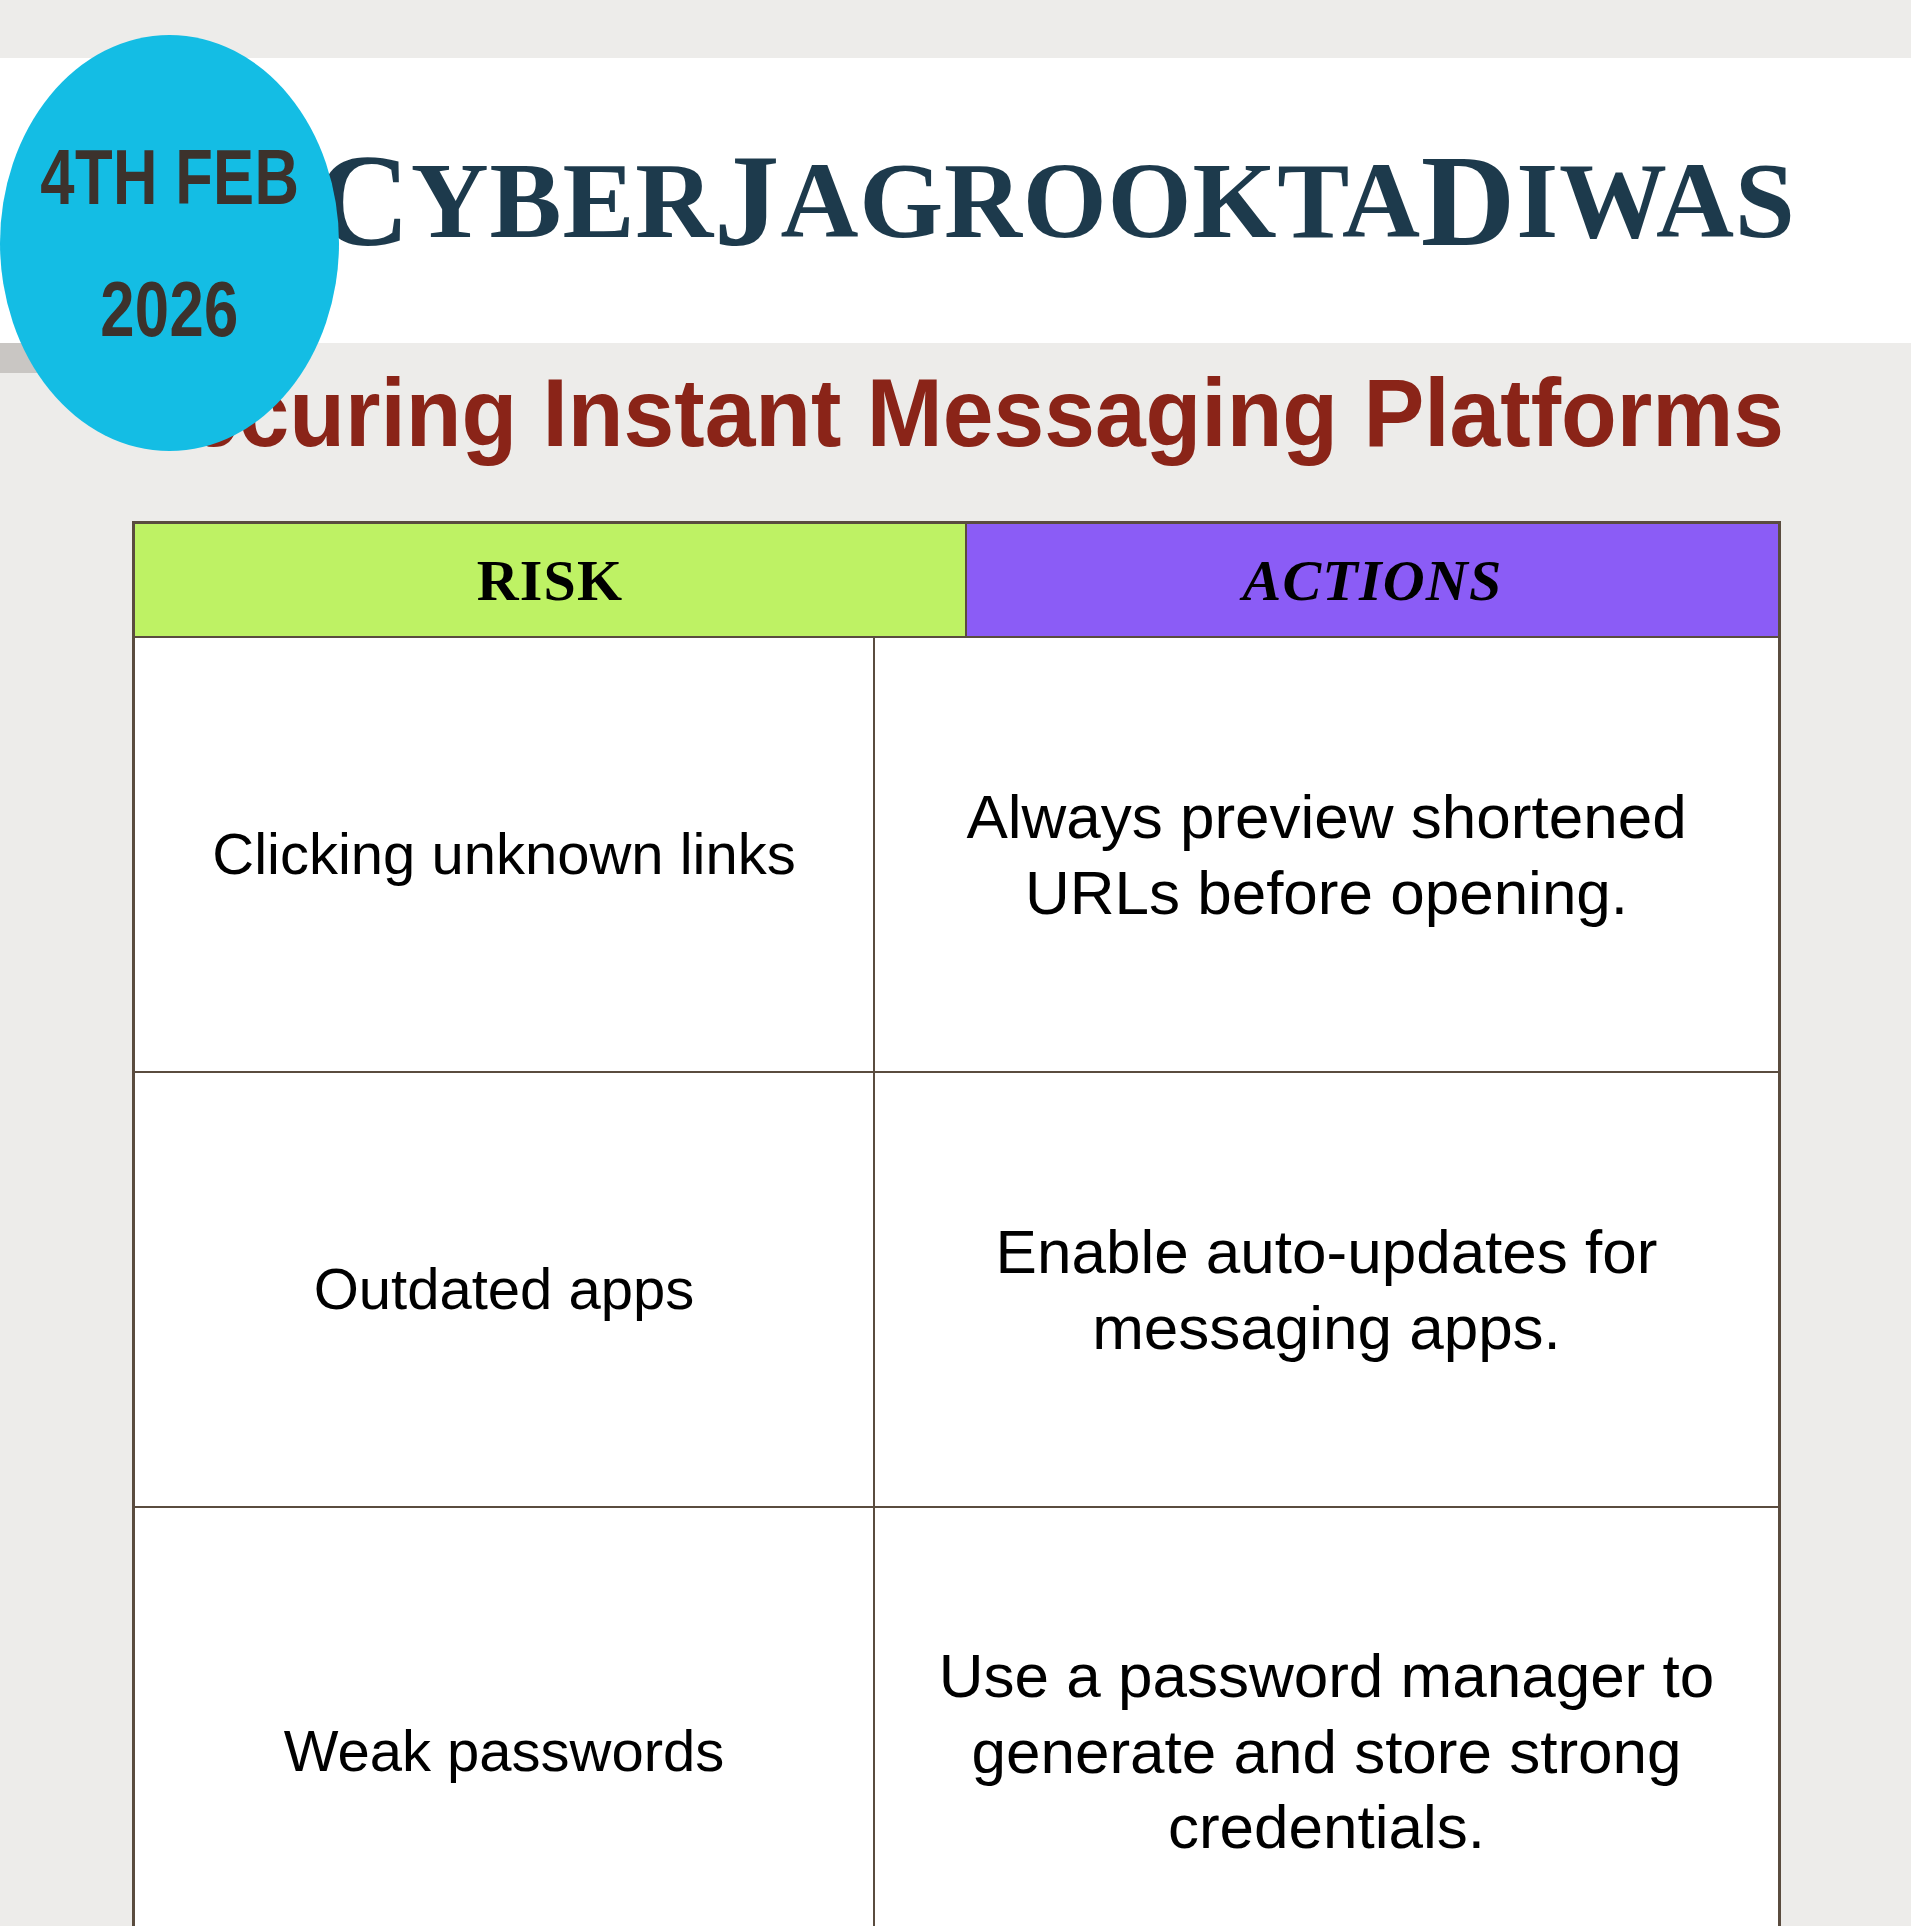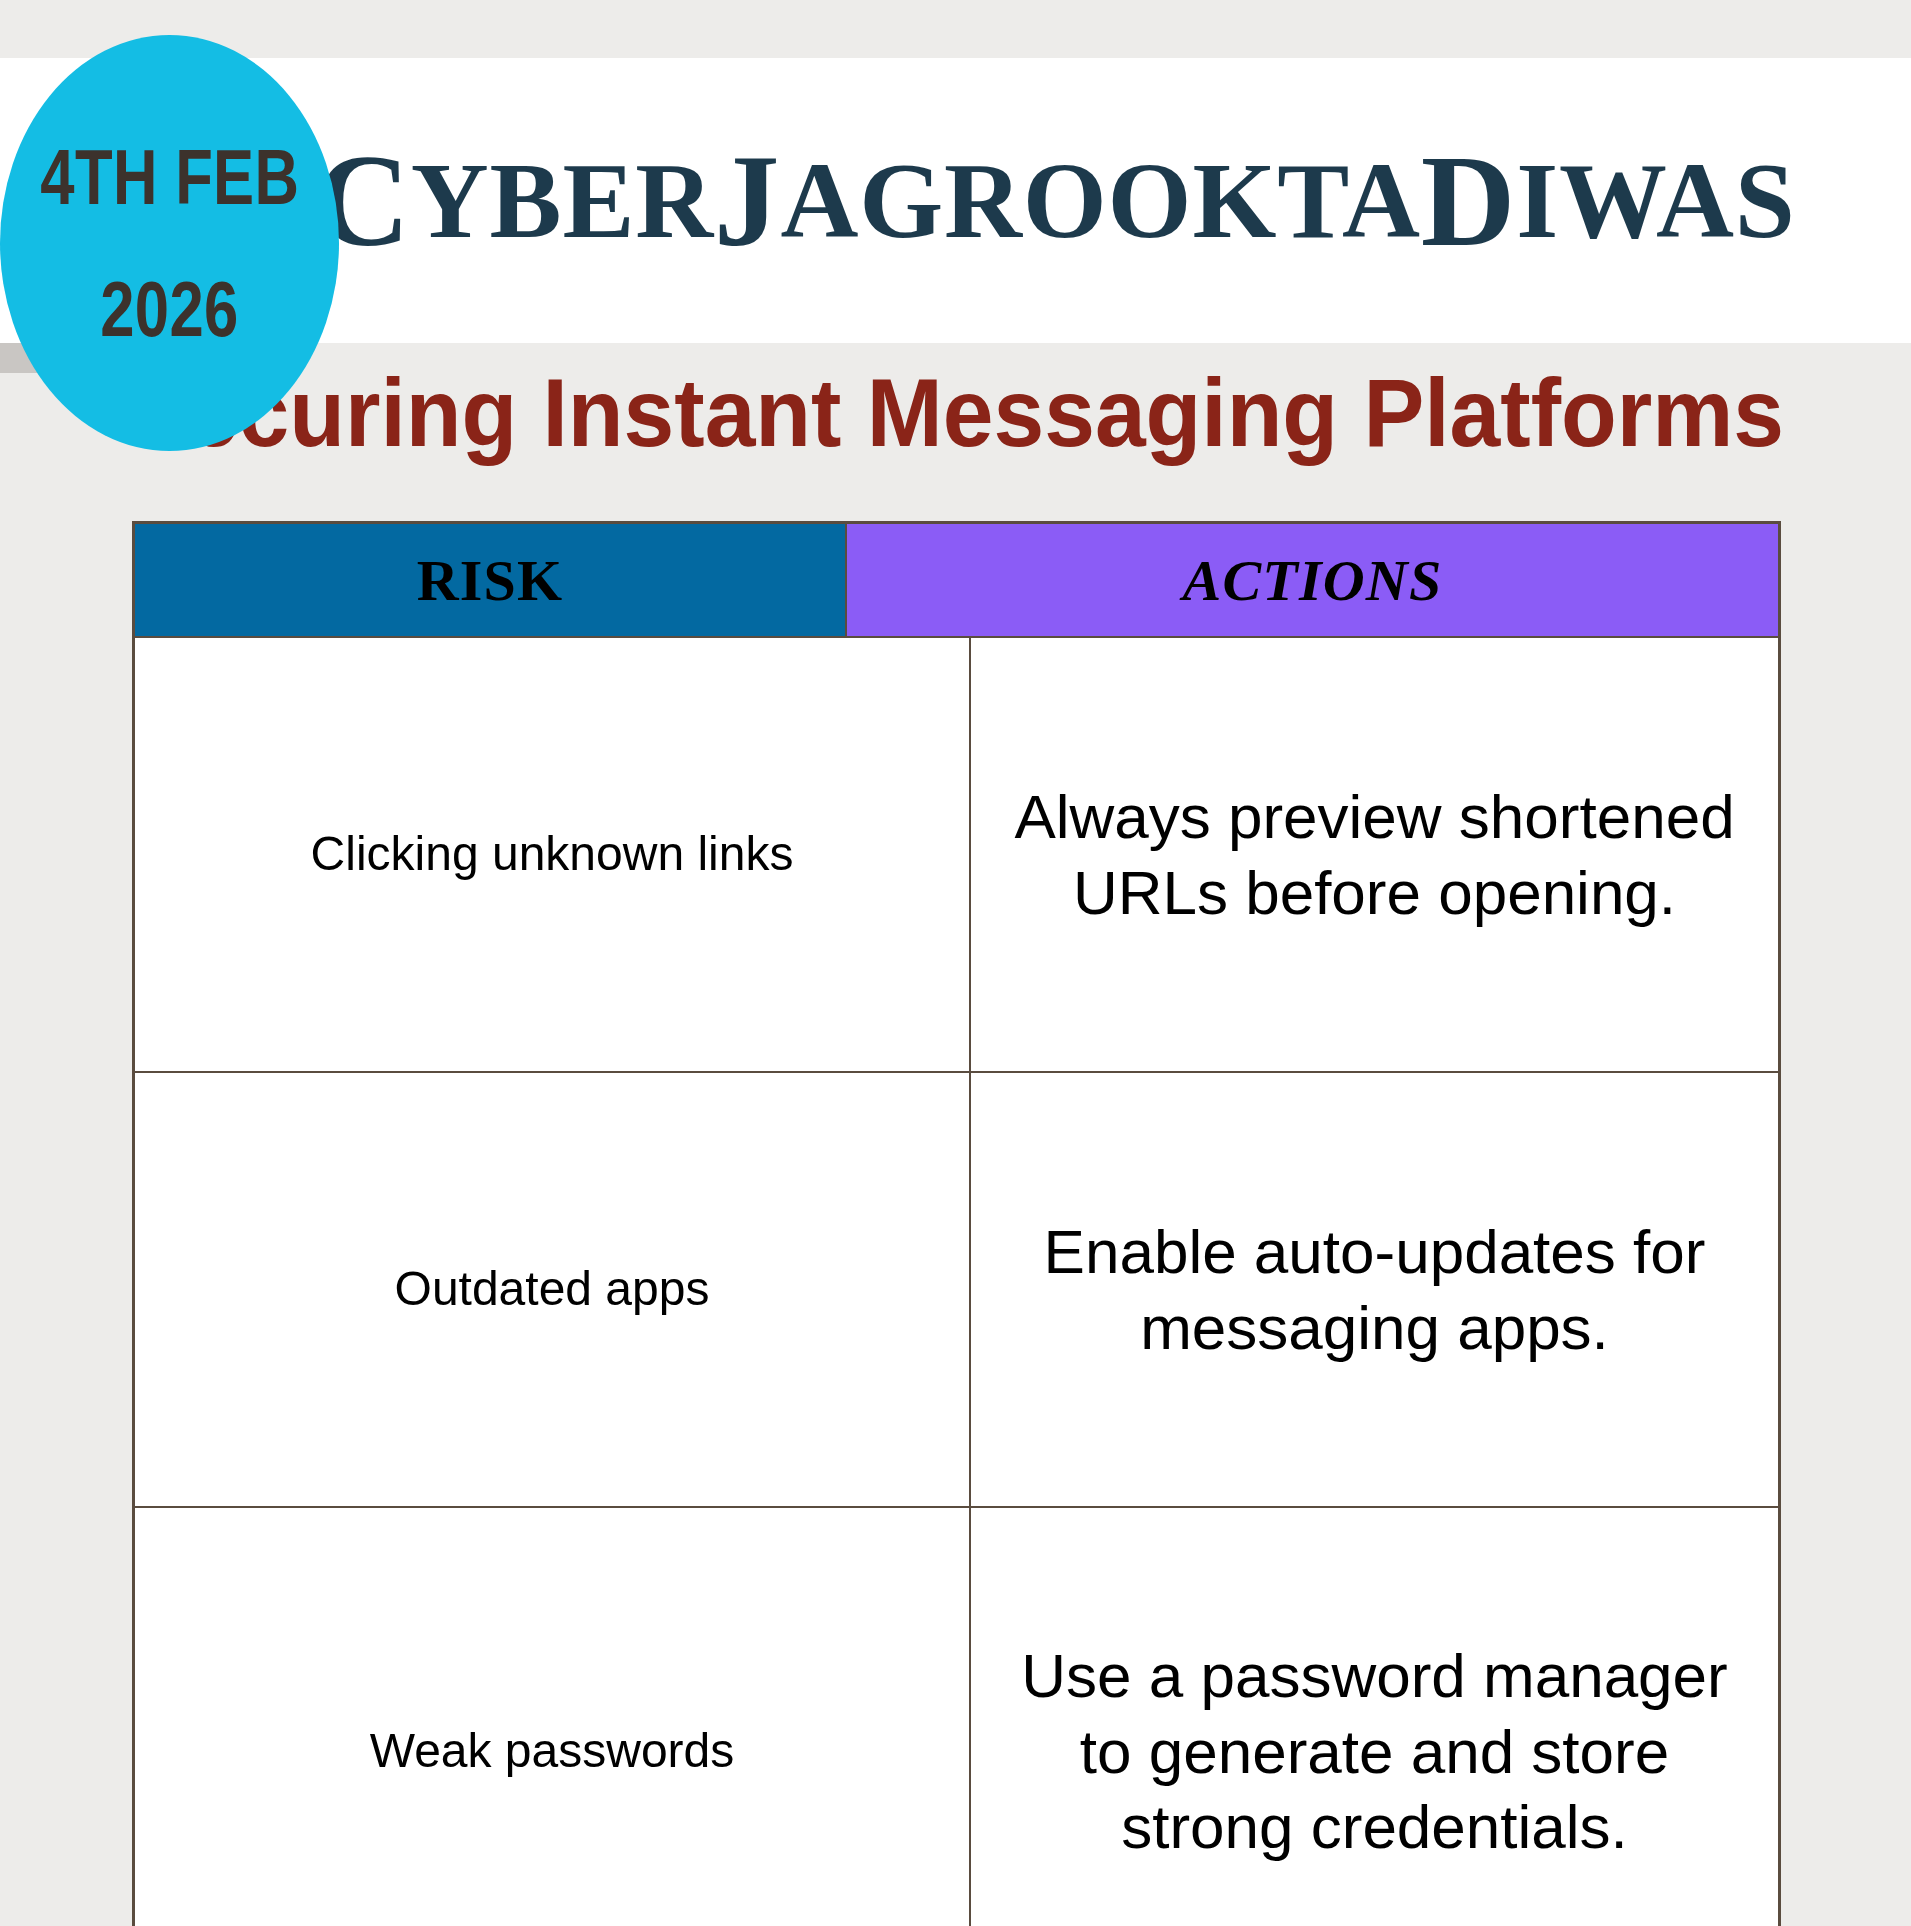--- a/index.html
+++ b/index.html
@@ -116,43 +116,43 @@
   .th {
     display: flex;
     align-items: center;
     justify-content: center;
     font-family: "Liberation Serif", serif;
     font-weight: bold;
     font-size: 58px;
     color: #000000;
     letter-spacing: 1.2px;
   }
-  .th.risk    { width: 712px; background: #0369a1; border-right: 2.3px solid #5a4c3f; }
+  .th.risk    { width: 832px; background: #bef264; border-right: 2.3px solid #5a4c3f; }
   .th.actions { flex: 1;       background: #8b5cf6; font-style: italic; }
 
   .trow { display: flex; border-top: 2.3px solid #5a4c3f; }
   .trow:first-of-type { border-top: none; }
   .trow.r1 { height: 435px; }
   .trow.r2 { height: 435px; }
   .trow.r3 { height: 489px; }
 
   .td {
     display: flex;
     align-items: center;
     justify-content: center;
     text-align: center;
     padding: 11.6px 23px;
     font-family: "Liberation Sans", sans-serif;
     color: #000000;
     line-height: 1.22;
   }
   .td.risk-cell {
-    width: 836px;
+    width: 740px;
     border-right: 2.3px solid #5a4c3f;
-    font-size: 48px;
+    font-size: 58px;
   }
   .td.action-cell {
     flex: 1;
     font-size: 62px;
     border-radius: 7px;
   }
 </style>
 </head>
 <body>
 

